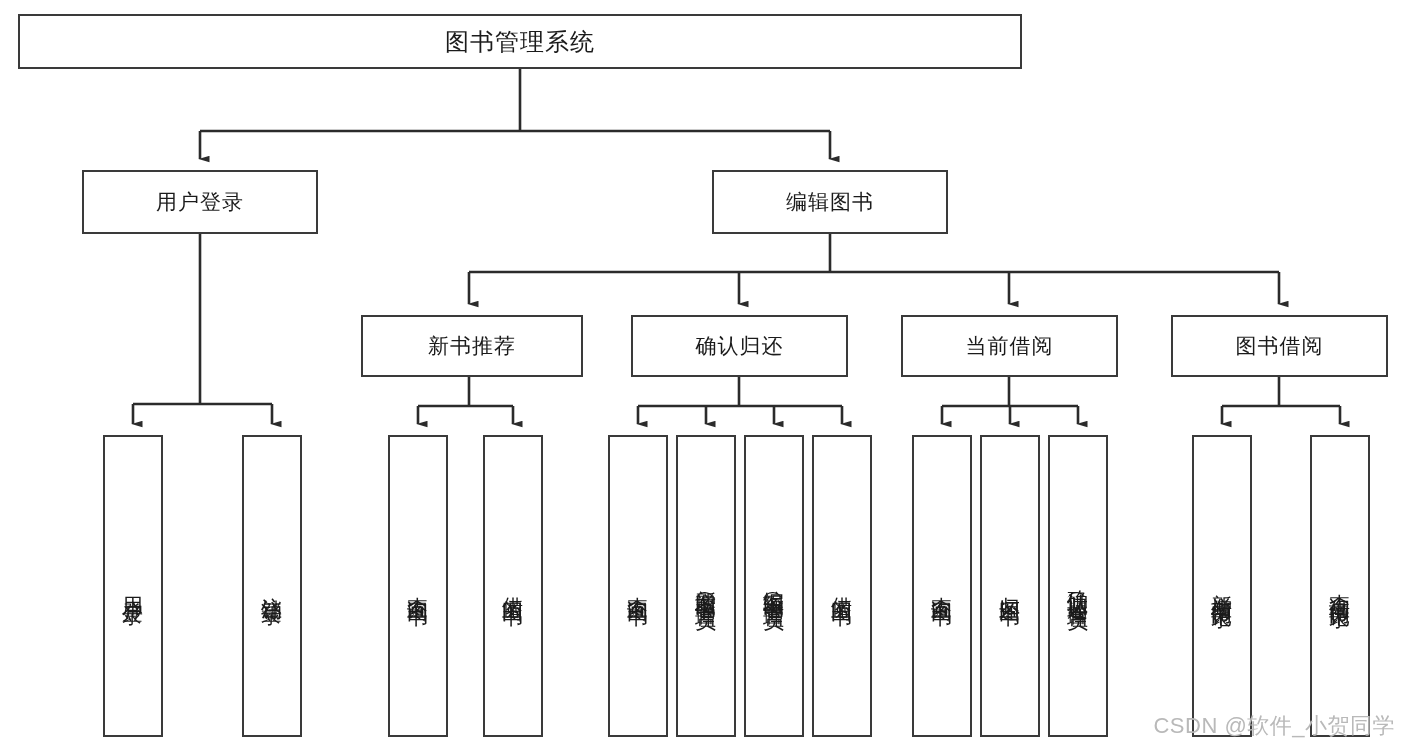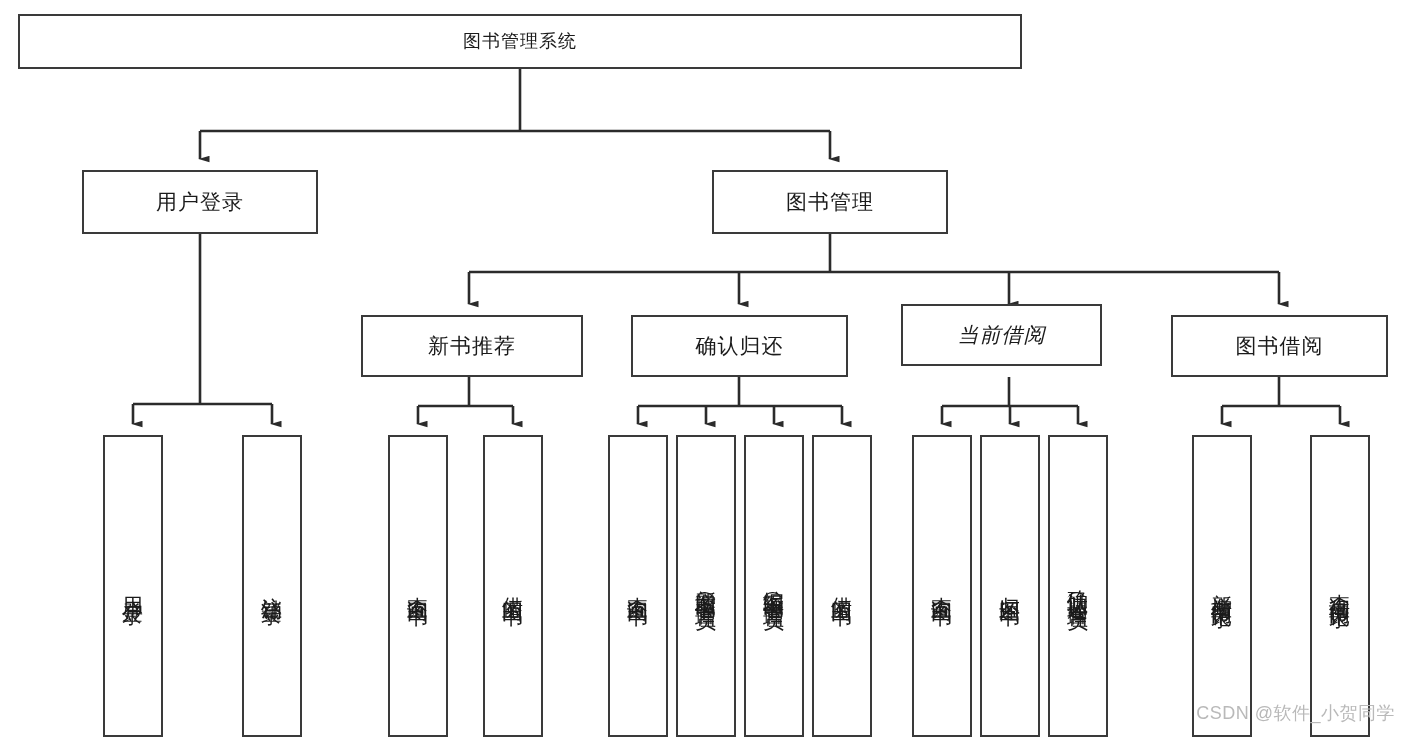--- a/index.html
+++ b/index.html
@@ -31,37 +31,37 @@
     justify-content:center;
     text-align:center;
   }
   .node .lbl{
     font-size:21px;
     line-height:1.15;
     color:#1b1b1b;
     letter-spacing:1px;
     white-space:nowrap;
   }
-  .node.root .lbl{font-size:18px;}
+  .node.root .lbl{font-size:24px;}
   .node.leaf{
     border-width:2.5px;
   }
   .node.leaf .lbl{
     writing-mode:vertical-rl;
     text-orientation:upright;
     font-size:21px;
     letter-spacing:3px;
     line-height:1;
     white-space:nowrap;
   }
   .watermark{
     position:absolute;
     right:10px;
-    bottom:22px;
-    font-size:18px;
+    bottom:6px;
+    font-size:22px;
     color:#b9b9b9;
     letter-spacing:0.5px;
     white-space:nowrap;
     user-select:none;
   }
 </style>
 </head>
 <body>
 
 <div id="canvas">
@@ -117,30 +117,30 @@
   </svg>
 
   <div class="node root" style="left: 18px; top: 14px; width: 1004px; height: 55px;">
     <span class="lbl">图书管理系统</span>
   </div>
 
   <div class="node l1" style="left: 82px; top: 170px; width: 236px; height: 64px;">
     <span class="lbl">用户登录</span>
   </div>
   <div class="node l1" style="left: 712px; top: 170px; width: 236px; height: 64px;">
-    <span class="lbl">图书管理</span>
+    <span class="lbl">编辑图书</span>
   </div>
 
   <div class="node l2" style="left: 361px; top: 315px; width: 222px; height: 62px;">
     <span class="lbl">新书推荐</span>
   </div>
   <div class="node l2" style="left: 631px; top: 315px; width: 217px; height: 62px;">
     <span class="lbl">确认归还</span>
   </div>
-  <div class="node l2" style="left: 901px; top: 304px; width: 201px; height: 62px; font-style: italic;">
+  <div class="node l2" style="left: 901px; top: 315px; width: 217px; height: 62px;">
     <span class="lbl">当前借阅</span>
   </div>
   <div class="node l2" style="left: 1171px; top: 315px; width: 217px; height: 62px;">
     <span class="lbl">图书借阅</span>
   </div>
 
   <div class="node leaf" style="left: 103px; top: 435px; width: 60px; height: 302px;">
     <span class="lbl">用户登录</span>
   </div>
   <div class="node leaf" style="left: 242px; top: 435px; width: 60px; height: 302px;">

